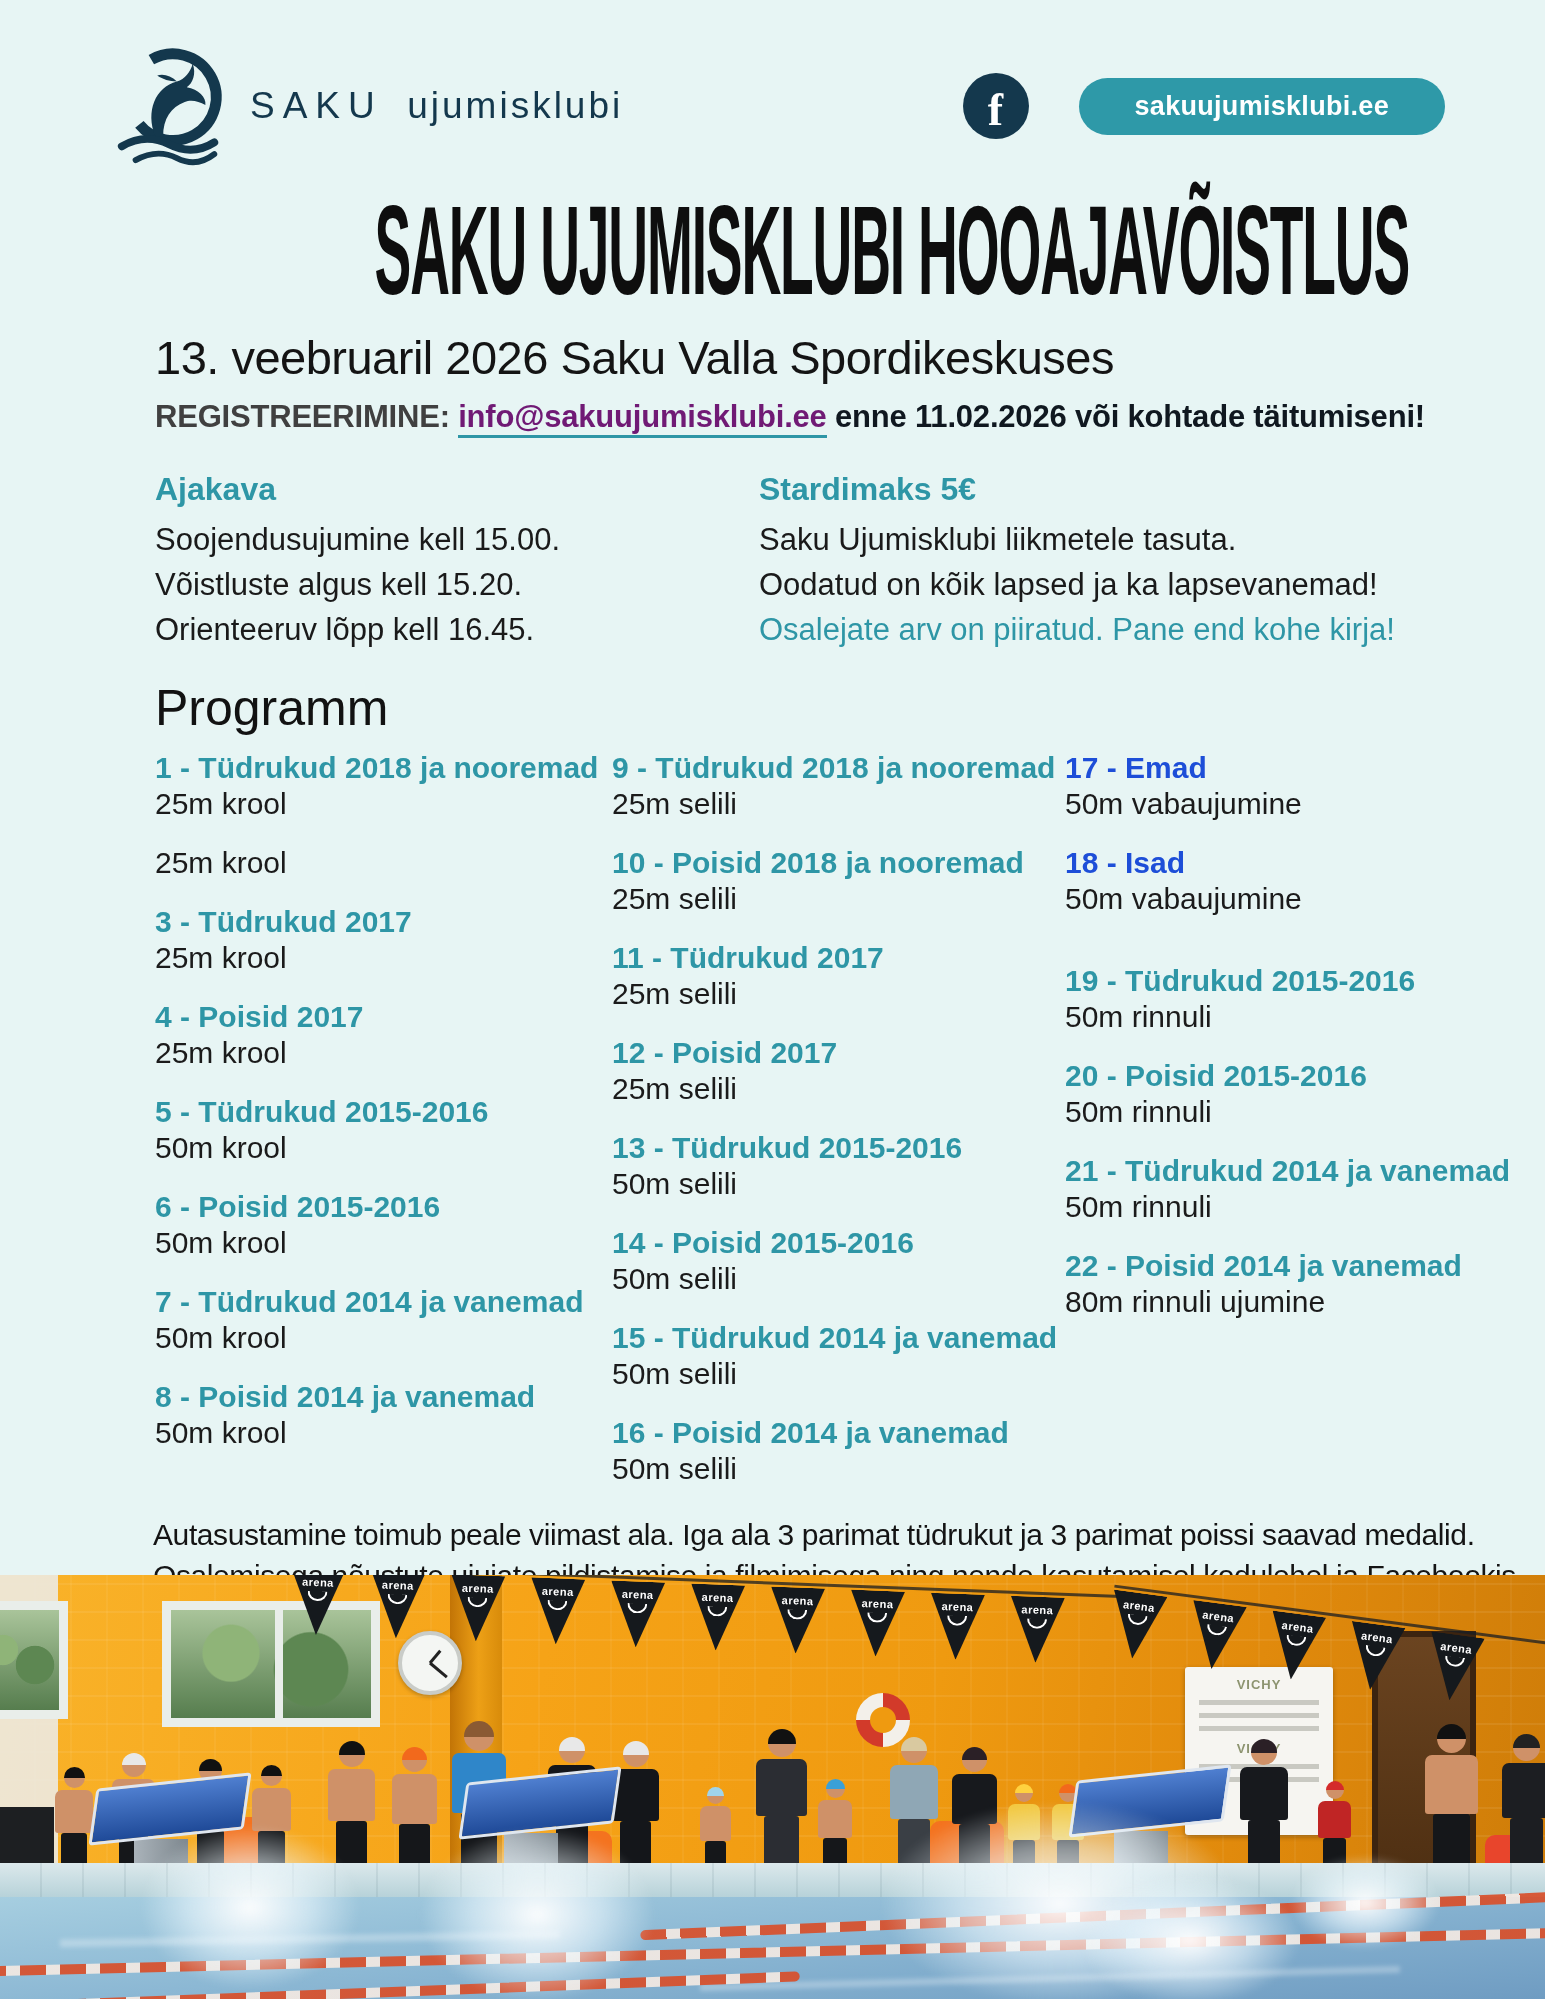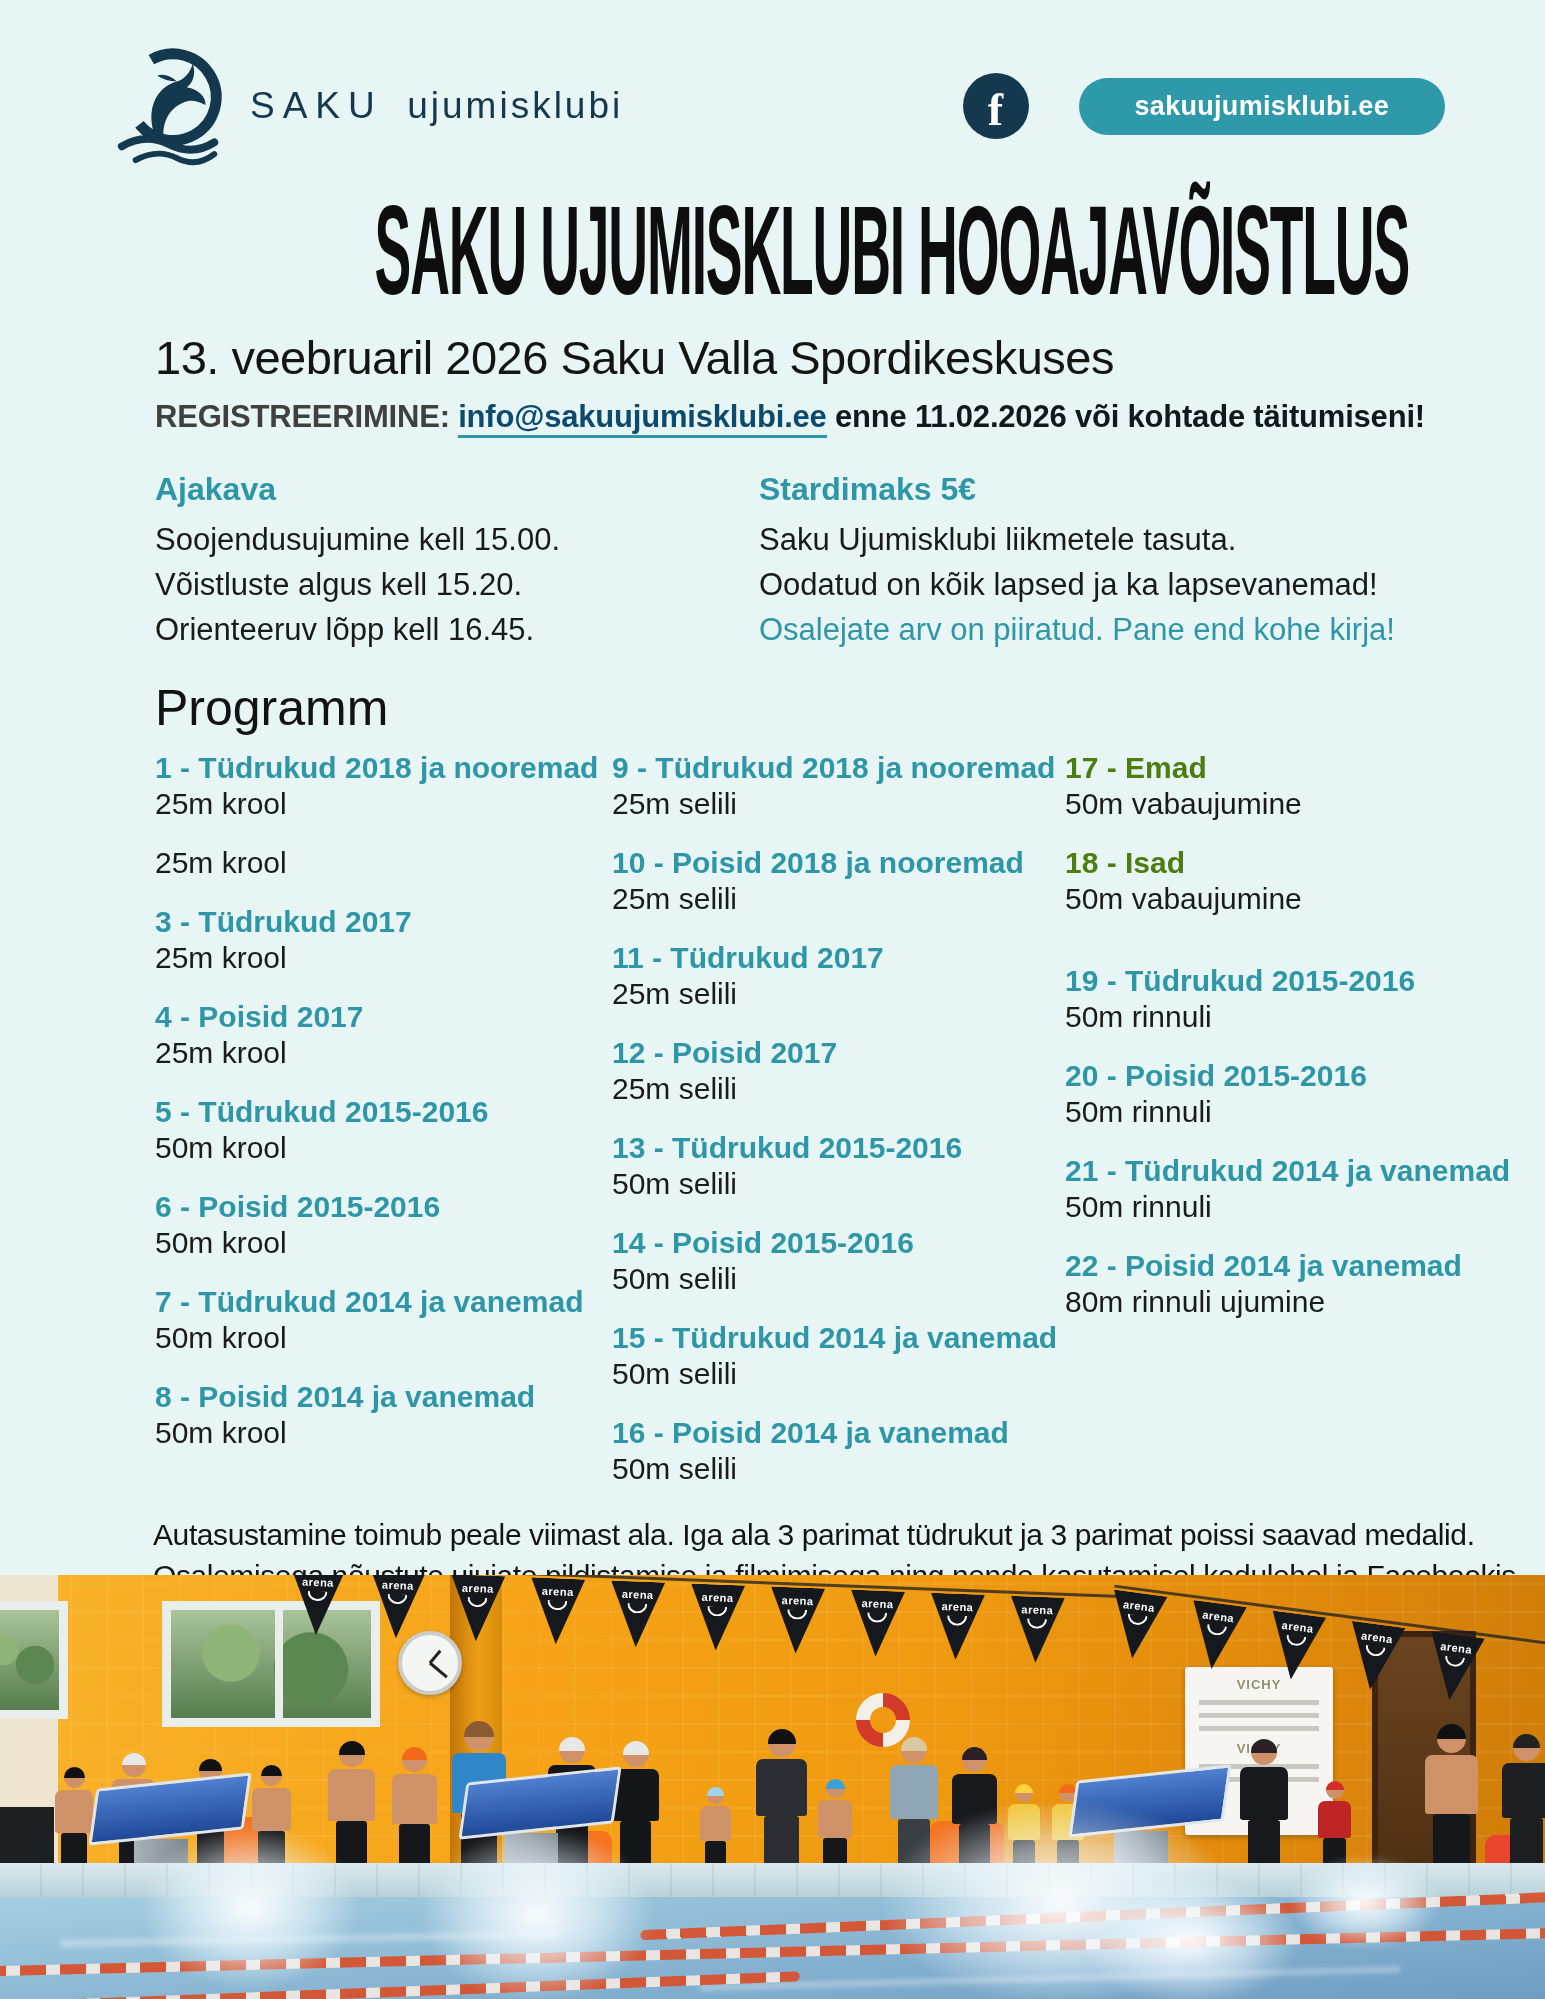--- a/index.html
+++ b/index.html
@@ -17,40 +17,40 @@
   .fb span{font-size:46px;font-weight:700;font-family:"Liberation Serif",serif;transform:translateY(3px);}
   .pill{height:57px;border-radius:29px;background:#2e99a8;color:#fff;font-size:27px;font-weight:700;display:flex;align-items:center;padding:0 56px;letter-spacing:.3px;}
 
   
   .title-wrap{height:132px;margin-top:18px;text-align:center;}
   .title-inner{display:inline-block;font-size:95px;line-height:95px;font-weight:700;letter-spacing:-2px;color:#0e0e0e;white-space:nowrap;transform:scale(.58,1.33);transform-origin:center top;}
 
   .date{margin:10px 0 0 155px;font-size:47px;letter-spacing:-.5px;color:#141414;}
   .reg{margin:14px 0 0 155px;font-size:31px;font-weight:700;color:#101820;letter-spacing:-.2px;}
   .reg .teal{color:#404040;}
-  .reg .email{color:#0c4a6e;border-bottom:3px solid #2e96a6;padding-bottom:1px;}
+  .reg .email{color:#701a75;border-bottom:3px solid #2e96a6;padding-bottom:1px;}
 
   
   .cols2{display:flex;margin:36px 0 0 155px;}
   .col-a{width:604px;}
   .col-b{flex:1;}
   .sec-h{font-size:32px;font-weight:700;color:#2e96a6;line-height:36px;margin:0 0 10px 0;}
   .sec-line{font-size:31px;line-height:45px;color:#1a1a1a;}
   .sec-line.hl{color:#2e96a6;}
 
   
   .prog-h{margin:28px 0 0 155px;font-size:50px;line-height:56px;font-weight:400;color:#121212;}
   .prog-cols{display:flex;margin:14px 0 0 155px;}
   .pcol1{width:457px;}
   .pcol2{width:453px;}
   .pcol3{flex:1;}
   .prog-item{margin-bottom:23px;}
   .prog-item.gap-before{margin-top:46px;}
   .pt{font-size:30px;line-height:36px;font-weight:700;color:#2e96a6;}
-  .pt.orange{color:#4d7c0f;}
+  .pt.orange{color:#1d4ed8;}
   .pe{font-size:30px;line-height:36px;color:#1b1b1b;}
 
   .footer{margin:4px 0 0 153px;font-size:30px;line-height:41px;color:#141414;letter-spacing:-.4px;}
 
   
   .photo{position:absolute;left:0;top:1575px;width:1545px;height:424px;overflow:hidden;background:#6f9cc2;}
   .wall{position:absolute;left:0;top:0;width:1545px;height:288px;
         background:linear-gradient(100deg,#f9b32a 0%,#f6a317 35%,#ef9a10 60%,#e18a0c 80%,#cf7d09 100%);}
   .wall-tiles{position:absolute;left:0;top:0;width:1545px;height:288px;opacity:.5;
         background:repeating-linear-gradient(0deg,transparent 0 26px,rgba(255,255,255,.14) 26px 28px),

